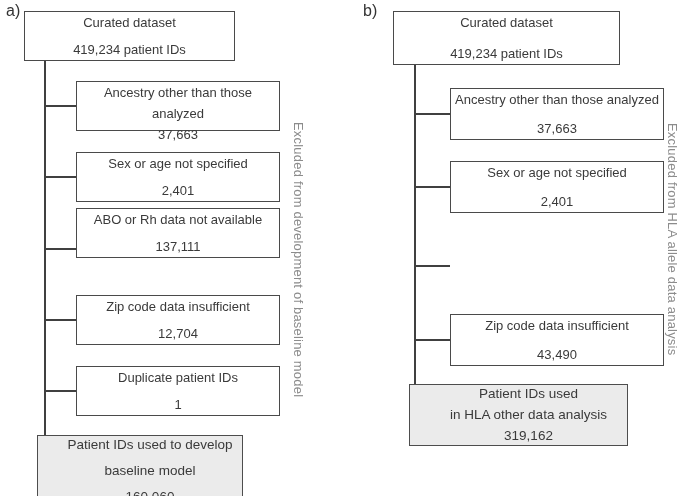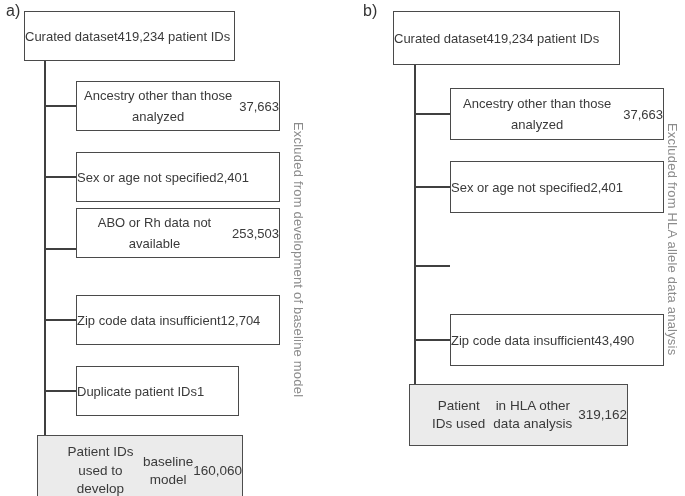--- a/index.html
+++ b/index.html
@@ -20,23 +20,23 @@
     font-size: 16px;
     color: #333333;
     font-weight: 400;
   }
   .box {
     position: absolute;
     box-sizing: border-box;
     border: 1.5px solid #4a4a4a;
     background: #ffffff;
     display: flex;
-    flex-direction: row;
+    flex-direction: column;
     align-items: center;
-    justify-content: flex-start;
+    justify-content: space-between;
     text-align: center;
     font-size: 13px;
     line-height: 21px;
     color: #3a3a3a;
   }
   .box.result {
     background: #ebebeb;
     border-color: #4d4d4d;
     font-size: 13.5px;
     line-height: 18.5px;
@@ -87,29 +87,29 @@
     <span>37,663</span>
   </div>
 
   <div class="box" style="left:76px;top:152px;width:204px;height:50px;">
     <span>Sex or age not specified</span>
     <span>2,401</span>
   </div>
 
   <div class="box" style="left:76px;top:208px;width:204px;height:50px;">
     <span>ABO or Rh data not available</span>
-    <span>253,503</span>
+    <span>137,111</span>
   </div>
 
   <div class="box" style="left:76px;top:295px;width:204px;height:50px;">
     <span>Zip code data insufficient</span>
     <span>12,704</span>
   </div>
 
-  <div class="box" style="left:76px;top:366px;width:163px;height:50px;">
+  <div class="box" style="left:76px;top:366px;width:204px;height:50px;">
     <span>Duplicate patient IDs</span>
     <span>1</span>
   </div>
 
   <div class="note" style="left:291px;top:103px;height:314px;">Excluded from development of baseline model</div>
 
   <div class="box result" style="left:37px;top:435px;width:206px;height:72px;">
     <span>Patient IDs used to develop</span>
     <span>baseline model</span>
     <span>160,060</span>

